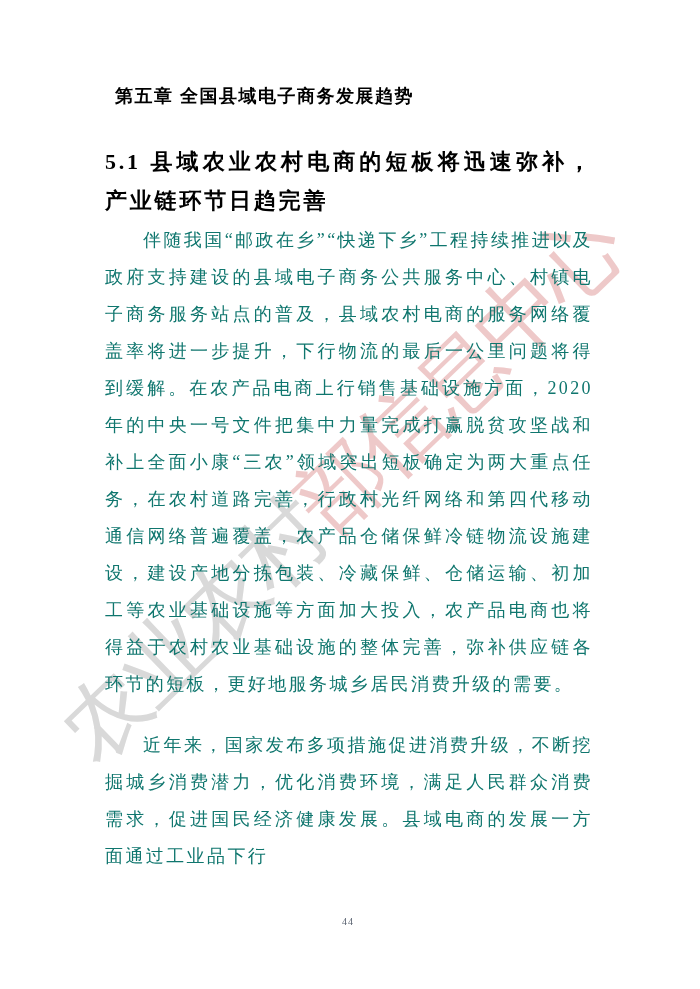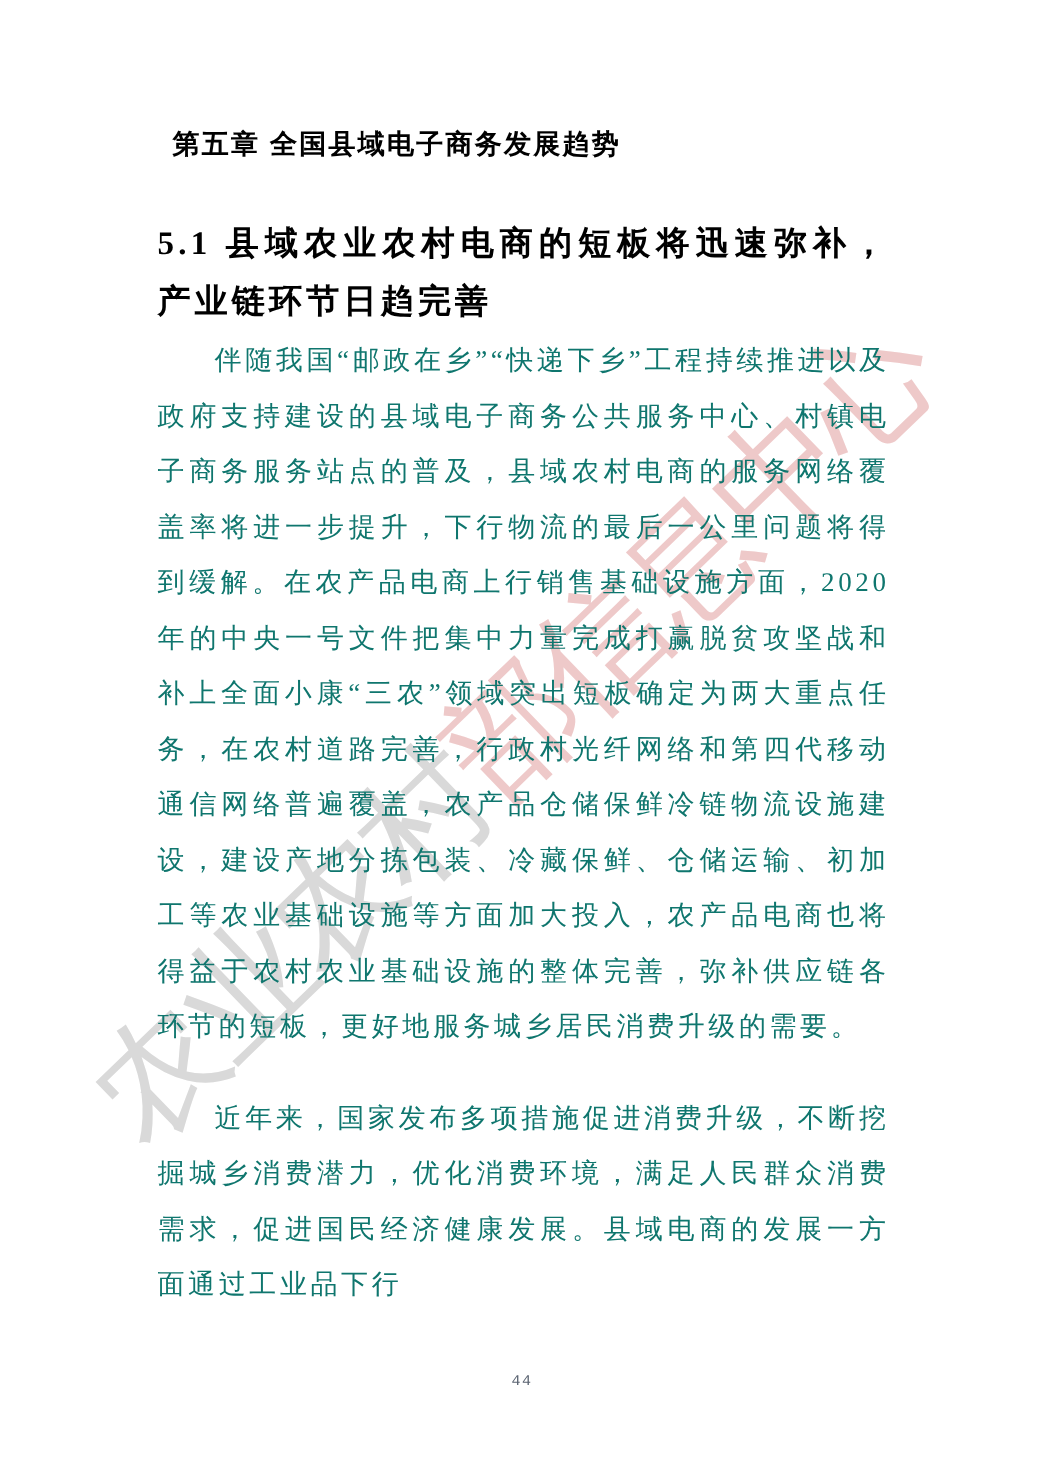--- a/index.html
+++ b/index.html
@@ -81,21 +81,21 @@
   .page-number {
     position: absolute;
     left: 0;
     right: 16px;
     bottom: 62px;
     z-index: 1;
     text-align: center;
     font-size: 10px;
     color: #5b6472;
     letter-spacing: 1px;
-    font-family: Liberation Mono, monospace;
+    font-family: Liberation Serif, serif;
     margin-left: 12px;
   }
 </style>
 </head>
 <body>
 
 <div class="page">
 
   <div class="watermark">
     <span class="wm-gray" style="color: rgb(217, 217, 217);">农业农村</span><span class="wm-pink" style="color: rgb(238, 201, 201);">部信息中心</span>

